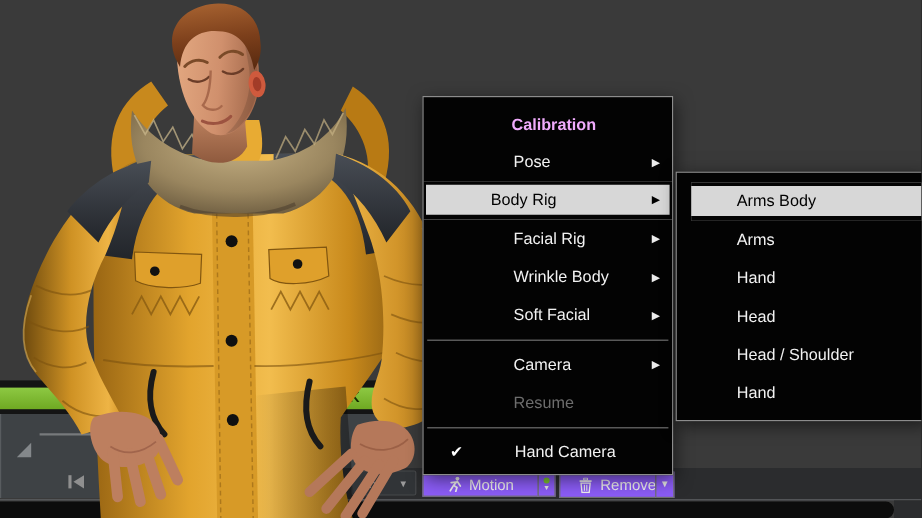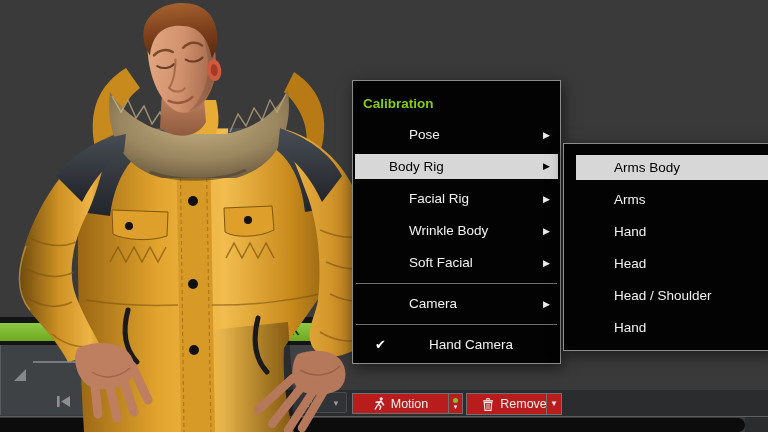--- a/index.html
+++ b/index.html
@@ -23,40 +23,40 @@
          border:1px solid #47494b;border-radius:2px;z-index:1;color:#8f8f8f;font-size:12px;
          line-height:21px;box-sizing:border-box;padding-left:9px;}
   .speed .chev{position:absolute;right:6px;top:0;font-size:8px;color:#9a9a9a;line-height:21px;}
   .frame-line{position:absolute;left:0;top:416px;width:768px;height:1px;background:#5d5f61;z-index:2;}
   .black-bar{position:absolute;left:0;top:418px;width:745px;height:14px;background:#0c0c0c;
              border-radius:0 8px 8px 0;z-index:2;}
   .corner-patch{position:absolute;left:745px;top:417px;width:23px;height:15px;background:#2b2c2e;z-index:2;}
   
   .character{position:absolute;left:0;top:0;z-index:3;pointer-events:none;}
   
-  .btn{position:absolute;background:#b91c1c;border:1px solid #707070;color:#efefef;
+  .btn{position:absolute;background:#8b5cf6;border:1px solid #707070;color:#efefef;
        font-size:12.5px;z-index:8;display:flex;align-items:center;justify-content:center;
        box-sizing:border-box;gap:6px;}
   .btn .glyph{display:flex;align-items:center;}
   .drop{flex-direction:column;gap:1px;justify-content:center;}
   .dot{width:5px;height:5px;border-radius:50%;background:#7cc230;}
   .tiny-arrow{font-size:6px;color:#e8e8e8;line-height:6px;}
   .drop-arrow{font-size:8px;color:#e8e8e8;line-height:8px;}
   
   .menu{position:absolute;left:352px;top:80px;width:209px;background:#030303;
         border:1px solid #8c8c8c;box-shadow:2px 4px 14px rgba(0,0,0,.55);
         z-index:10;box-sizing:border-box;padding:8px 0 2px 0;}
-  .menu-header{height:30px;line-height:30px;padding-left:10px;color:#84cc16;
-               font-weight:bold;font-size:13.5px;}
-  .mi{position:relative;height:32px;line-height:32px;padding-left:56px;color:#f2f2f2;
+  .menu-header{height:30px;line-height:30px;padding-left:10px;color:#f0abfc;
+               font-weight:bold;font-size:13.5px;text-align:center;}
+  .mi{position:relative;height:32px;line-height:32px;padding-left:75px;color:#f2f2f2;
       font-size:13.5px;box-sizing:border-box;}
   .mi .arrow{position:absolute;right:10px;top:0;bottom:0;font-size:9px;color:#ececec;
              display:flex;align-items:center;}
   .mi.hl{background:#d7d7d7;color:#000;border:3px solid #030303;border-left-width:2px;
-         border-right-width:2px;border-bottom-width:4px;line-height:25px;padding-left:34px;}
+         border-right-width:2px;border-bottom-width:4px;line-height:25px;padding-left:54px;}
   .mi.hl .arrow{color:#000;right:8px;}
   .mi.dis{color:#6d6d6d;}
   .mi .check{position:absolute;left:22px;top:0;bottom:0;font-size:13px;color:#fff;
              display:flex;align-items:center;}
   .mi.apply{padding-left:76px;}
   .sep{height:1px;background:#6f6f6f;margin:4px 3px;}
   
   .submenu{position:absolute;left:563px;top:143px;width:210px;background:#030303;
            border:1px solid #8c8c8c;box-shadow:2px 4px 14px rgba(0,0,0,.55);
            z-index:11;box-sizing:border-box;padding:8px 0 6px 0;}
@@ -316,20 +316,23 @@
       <span class="arrow">▶</span>
     </div>
 
     <div class="sep"></div>
 
     <div class="mi">
       <span>Camera</span>
       <span class="arrow">▶</span>
     </div>
 
+    <div class="mi dis">
+      <span>Resume</span>
+    </div>
 
     <div class="sep"></div>
 
     <div class="mi apply">
       <span class="check">✔</span>
       <span>Hand Camera</span>
     </div>
   </div>
 
   <div class="submenu">

